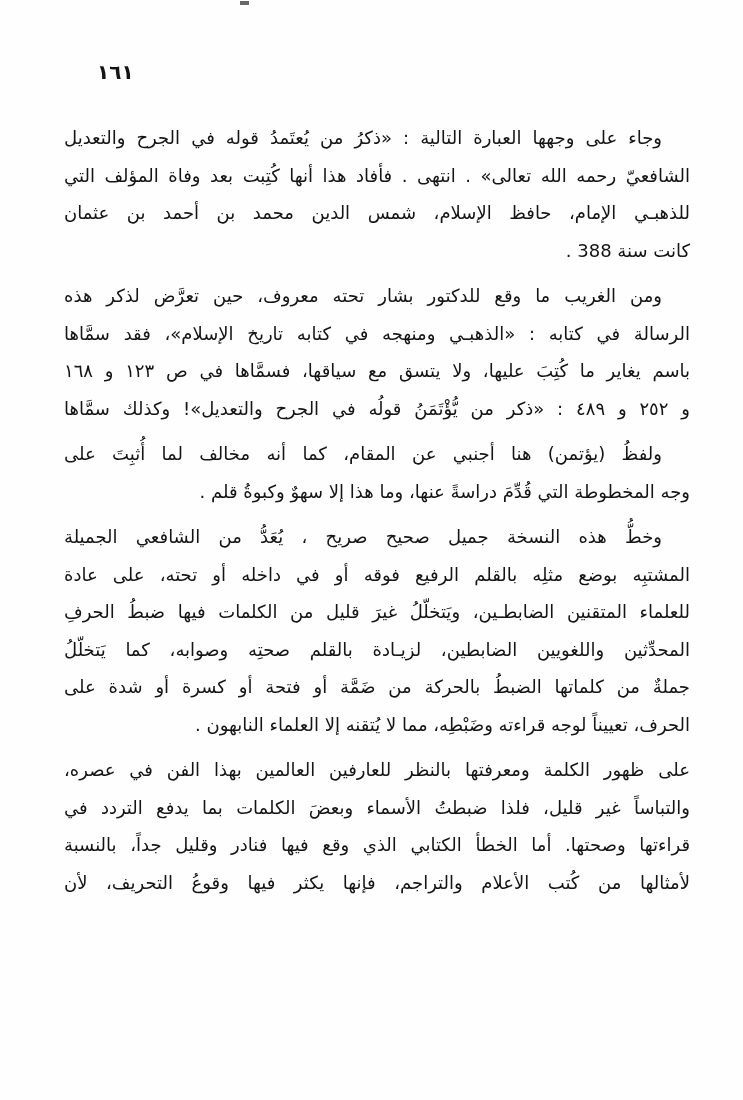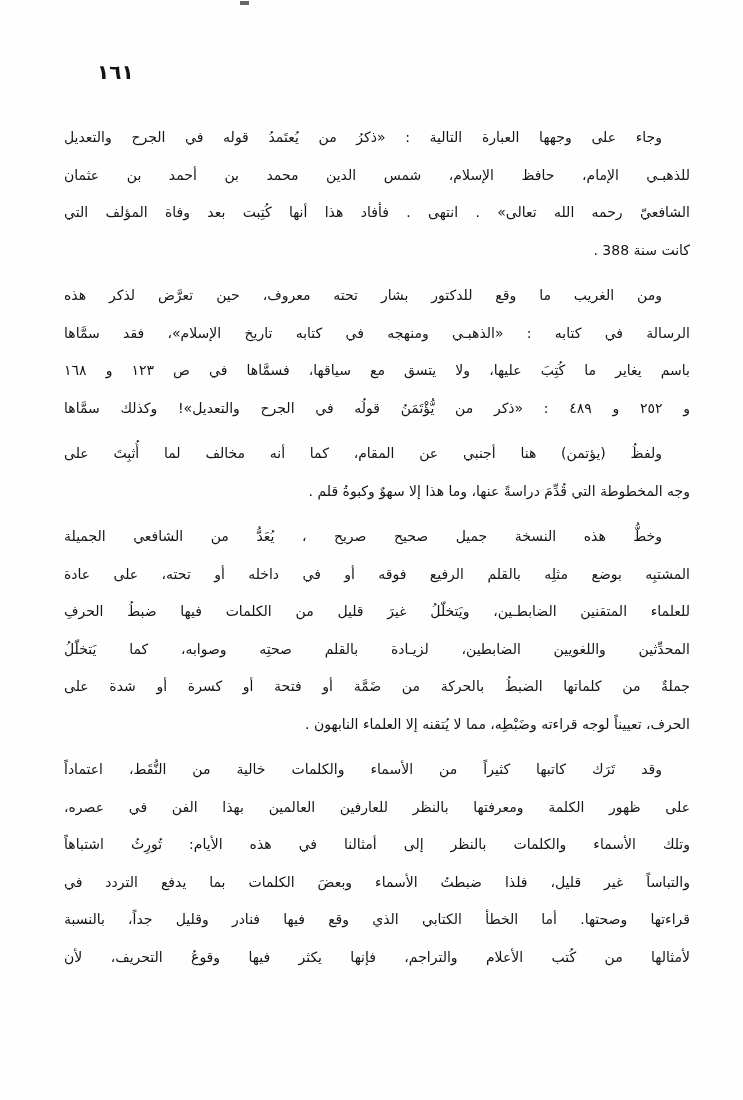--- a/index.html
+++ b/index.html
@@ -47,21 +47,21 @@
     direction: rtl;
   }
   .para {
     margin: 0 0 8px 0;
     padding: 0;
   }
   .line {
     display: block;
     height: 37.5px;
     line-height: 37.5px;
-    font-size: 14px;
+    font-size: 18px;
     text-align: justify;
     text-align-last: justify;
     white-space: nowrap;
   }
   .line.first {
     padding-right: 28px;
   }
   .line.end {
     text-align-last: right;
   }
@@ -72,22 +72,22 @@
 <div class="page">
 
   <div class="scan-artifact"></div>
 
   <div class="page-number">١٦١</div>
 
   <div class="text-block">
 
     <p class="para">
       <span class="line first">وجاء على وجهها العبارة التالية : «ذكرُ من يُعتَمدُ قوله في الجرح والتعديل</span>
+      <span class="line">الشافعيّ رحمه الله تعالى» . انتهى . فأفاد هذا أنها كُتِبت بعد وفاة المؤلف التي</span>
       <span class="line">للذهبـي الإمام، حافظ الإسلام، شمس الدين محمد بن أحمد بن عثمان</span>
-      <span class="line">الشافعيّ رحمه الله تعالى» . انتهى . فأفاد هذا أنها كُتِبت بعد وفاة المؤلف التي</span>
       <span class="line end">كانت سنة 388 .</span>
     </p>
 
     <p class="para">
       <span class="line first">ومن الغريب ما وقع للدكتور بشار تحته معروف، حين تعرَّض لذكر هذه</span>
       <span class="line">الرسالة في كتابه : «الذهبـي ومنهجه في كتابه تاريخ الإسلام»، فقد سمَّاها</span>
       <span class="line">باسم يغاير ما كُتِبَ عليها، ولا يتسق مع سياقها، فسمَّاها في ص ١٢٣ و ١٦٨</span>
       <span class="line">و ٢٥٢ و ٤٨٩ : «ذكر من يُّؤْتَمَنُ قولُه في الجرح والتعديل»! وكذلك سمَّاها</span>
     </p>
 
@@ -99,22 +99,20 @@
     <p class="para">
       <span class="line first">وخطُّ هذه النسخة جميل صحيح صريح ، يُعَدُّ من الشافعي الجميلة</span>
       <span class="line">المشتبِه بوضع مثلِه بالقلم الرفيع فوقه أو في داخله أو تحته، على عادة</span>
       <span class="line">للعلماء المتقنين الضابطـين، ويَتخلّلُ غيرَ قليل من الكلمات فيها ضبطُ الحرفِ</span>
       <span class="line">المحدِّثين واللغويين الضابطين، لزيـادة بالقلم صحتِه وصوابه، كما يَتخلّلُ</span>
       <span class="line">جملةٌ من كلماتها الضبطُ بالحركة من ضَمَّة أو فتحة أو كسرة أو شدة على</span>
       <span class="line end">الحرف، تعييناً لوجه قراءته وضَبْطِه، مما لا يُتقنه إلا العلماء النابهون .</span>
     </p>
 
     <p class="para">
-      <span class="line first">وقد تَرَك كاتبها كثيراً من الأسماء والكلمات خالية من النُّقَط، اعتماداً</span>
       <span class="line">على ظهور الكلمة ومعرفتها بالنظر للعارفين العالمين بهذا الفن في عصره،</span>
-      <span class="line">وتلك الأسماء والكلمات بالنظر إلى أمثالنا في هذه الأيام: تُورِثُ اشتباهاً</span>
       <span class="line">والتباساً غير قليل، فلذا ضبطتُ الأسماء وبعضَ الكلمات بما يدفع التردد في</span>
       <span class="line">قراءتها وصحتها. أما الخطأ الكتابي الذي وقع فيها فنادر وقليل جداً، بالنسبة</span>
       <span class="line">لأمثالها من كُتب الأعلام والتراجم، فإنها يكثر فيها وقوعُ التحريف، لأن</span>
     </p>
 
   </div>
 </div>
 
 </body></html>

